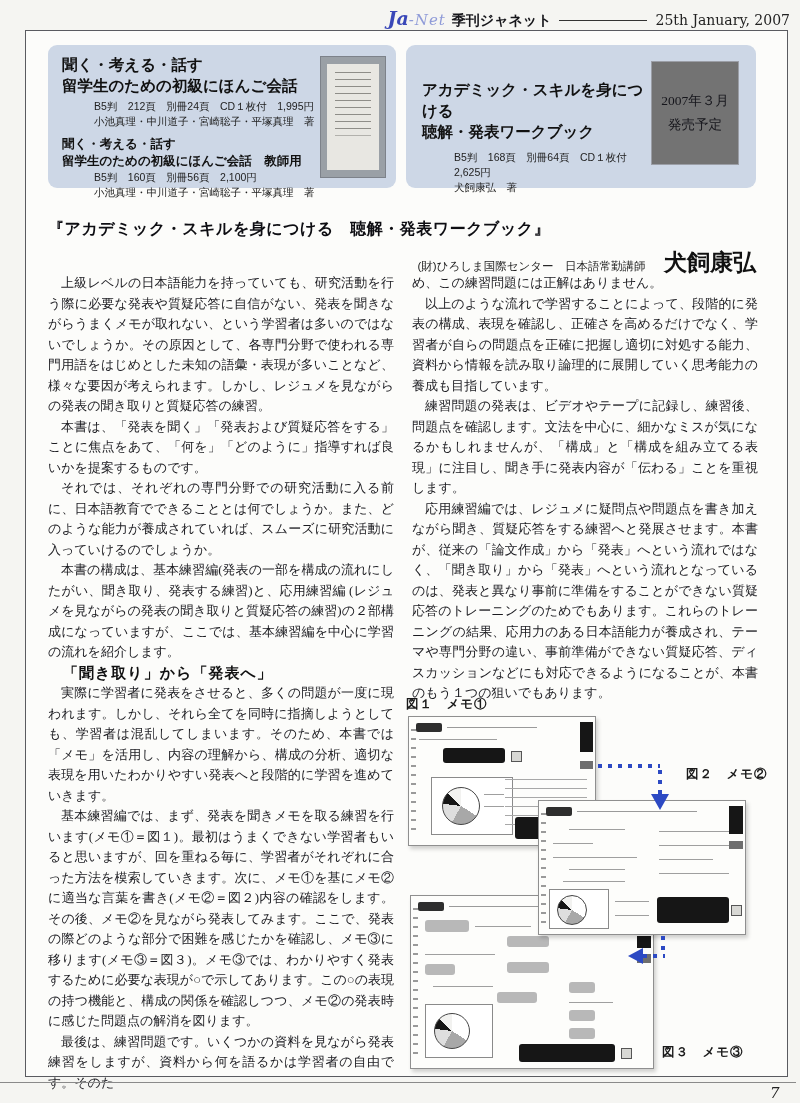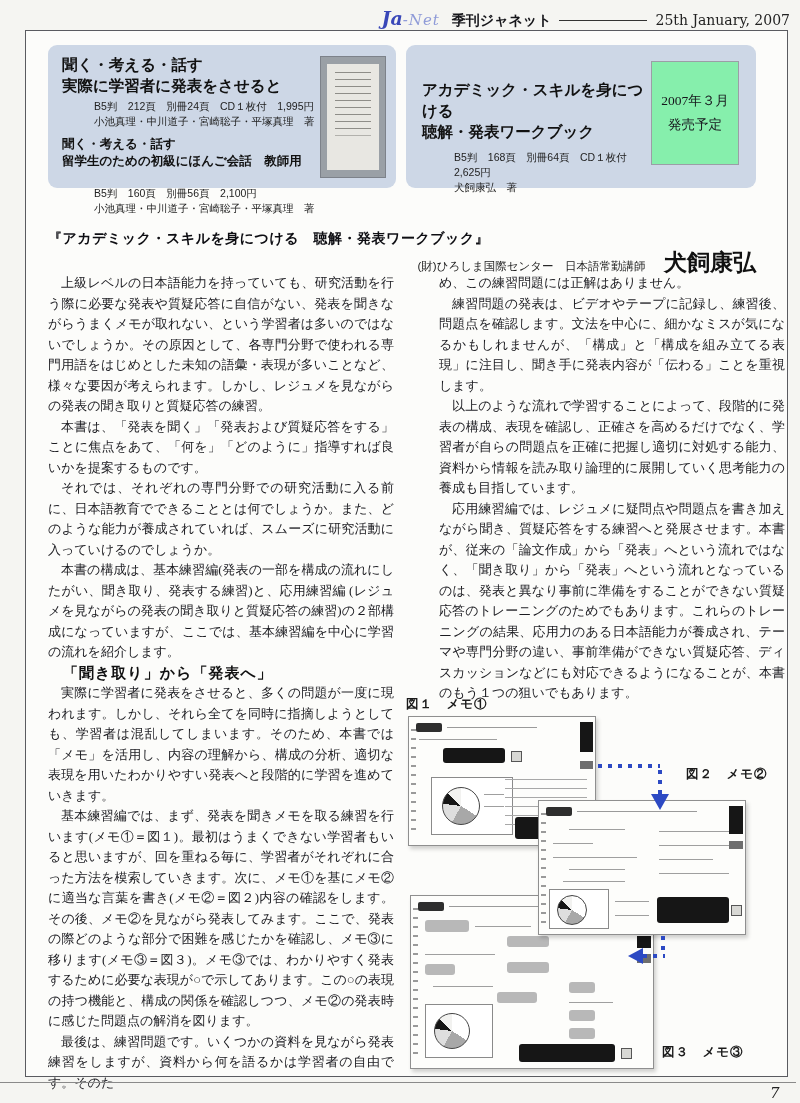--- a/index.html
+++ b/index.html
@@ -6,52 +6,52 @@
   body{
     width:800px;height:1103px;position:relative;overflow:hidden;
     background:#f5f5f2;
     font-family:"Liberation Sans",sans-serif;color:#1c1c1c;
     -webkit-font-smoothing:antialiased;
   }
   
   .header{position:absolute;top:7px;left:0;width:790px;text-align:right;white-space:nowrap;}
   .logo-ja{font-family:"DejaVu Serif",serif;font-style:italic;font-weight:bold;font-size:19px;color:#3947b8;}
   .logo-net{font-family:"DejaVu Serif",serif;font-style:italic;font-size:15px;color:#8f9bd8;letter-spacing:1px;}
-  .header .mag{font-weight:bold;font-size:14px;color:#15151a;margin-left:12px;}
+  .header .mag{font-weight:bold;font-size:14px;color:#15151a;margin-left:6px;}
   .header .rule{display:inline-block;width:88px;height:1px;background:#333;vertical-align:middle;margin:0 8px;}
   .header .date{font-family:"DejaVu Serif",serif;font-size:14px;color:#222;}
   
   .frame{position:absolute;left:25px;top:30px;width:761px;height:1045px;border:1.5px solid #5a5b60;background:#fcfcfa;}
   .bottom-rule{position:absolute;left:0;top:1082px;width:796px;height:1px;background:#8a8a8a;}
   .page-num{position:absolute;left:770px;top:1084px;font-family:"DejaVu Serif",serif;font-style:italic;font-size:15px;color:#222;}
   
   .ad{position:absolute;background:#cdd7e6;border-radius:9px;}
   .ad-left{left:48px;top:45px;width:348px;height:143px;}
   .ad-right{left:406px;top:45px;width:350px;height:143px;}
   .ad .t-big{font-weight:bold;font-size:15.5px;line-height:21px;color:#111;}
   .ad .t-mid{font-weight:bold;font-size:12.5px;line-height:17px;color:#111;}
   .ad .t-small{font-size:10.5px;line-height:15px;color:#222;padding-left:32px;}
   .ad-left .txt{position:absolute;left:14px;top:9px;width:260px;}
   .ad-right .txt{position:absolute;left:16px;top:34px;width:230px;}
   .cover{position:absolute;right:10px;top:11px;width:64px;height:120px;background:#9aa0a6;border:1px solid #7d828a;}
   .cover .inner{position:absolute;left:6px;top:7px;right:6px;bottom:7px;background:#e8e7e2;
     background-image:repeating-linear-gradient(180deg,#8e8d88 0 1px,transparent 1px 7px);
     background-size:70% 60%;background-repeat:no-repeat;background-position:50% 20%;}
-  .release-box{position:absolute;right:17px;top:16px;width:86px;height:102px;background:#86efac;border:1px solid #9b9ea6;
+  .release-box{position:absolute;right:17px;top:16px;width:86px;height:102px;background:#737373;border:1px solid #9b9ea6;
     display:flex;flex-direction:column;align-items:center;justify-content:center;gap:6px;}
   .release-box span{font-family:"Liberation Serif",serif;font-size:13.5px;color:#16161c;}
   
-  .art-title{position:absolute;left:48px;top:219px;font-size:14px;font-weight:bold;color:#0d0d12;letter-spacing:.5px;margin-top:11px;}
+  .art-title{position:absolute;left:48px;top:219px;font-size:16px;font-weight:bold;color:#0d0d12;letter-spacing:.5px;}
   .byline{position:absolute;left:380px;top:247px;width:376px;text-align:right;white-space:nowrap;}
   .byline .org{font-size:11.5px;color:#222;}
   .byline .name{font-family:"Liberation Serif",serif;font-weight:bold;font-size:23px;color:#111;margin-left:14px;}
   .col{position:absolute;top:273px;width:346px;text-align:justify;
     font-family:"Liberation Serif","DejaVu Serif",serif;font-size:13px;line-height:20.5px;color:#1b1b20;}
   .col-left{left:48px;}
-  .col-right{left:412px;margin-left:27px;}
+  .col-right{left:412px;}
   .col p{margin:0;text-indent:1em;}
   .col p.noindent{text-indent:0;}
   .subhead{font-family:"Liberation Sans",sans-serif;font-weight:bold;font-size:15px;
     margin:14px 0 6px 0;text-indent:0;color:#111;letter-spacing:1px;}
   
   .figs{position:absolute;left:400px;top:688px;width:396px;height:387px;}
   .fig-label{position:absolute;font-size:12.5px;font-weight:bold;color:#1a1a1a;letter-spacing:1px;z-index:6;}
   .mock-page{position:absolute;background:#fdfdfb;border:1px solid #8f8f8f;box-shadow:2px 3px 4px rgba(0,0,0,.18);}
   .pg-logo{position:absolute;left:7px;top:6px;width:26px;height:9px;background:#2e2e2e;border-radius:2px;}
   .pg-headrule{position:absolute;left:38px;top:10px;height:1px;background:#9a9a9a;}
@@ -78,26 +78,26 @@
 
 <div class="header">
   <span class="logo-ja">Ja</span><span class="logo-net">-Net</span><span class="mag">季刊ジャネット</span><span class="rule"></span><span class="date">25th January, 2007</span>
 </div>
 
 <div class="frame"></div>
 
 <div class="ad ad-left">
   <div class="txt">
     <div class="t-big">聞く・考える・話す</div>
-    <div class="t-big">実際に学習者に発表をさせると</div>
+    <div class="t-big">留学生のための初級にほんご会話</div>
     <div class="t-small" style="margin-top:3px">B5判　212頁　別冊24頁　CD１枚付　1,995円</div>
     <div class="t-small">小池真理・中川道子・宮崎聡子・平塚真理　著</div>
     <div class="t-mid" style="margin-top:7px">聞く・考える・話す</div>
     <div class="t-mid">留学生のための初級にほんご会話　教師用</div>
-    <div class="t-small" style="margin-top:16px">B5判　160頁　別冊56頁　2,100円</div>
+    <div class="t-small" style="margin-top:0">B5判　160頁　別冊56頁　2,100円</div>
     <div class="t-small">小池真理・中川道子・宮崎聡子・平塚真理　著</div>
   </div>
   <div class="cover">
       <div class="inner"></div>
     </div>
 </div>
 
 <div class="ad ad-right">
   <div class="txt">
     <div class="t-big">アカデミック・スキルを身につける</div>
@@ -123,22 +123,22 @@
   <p>それでは、それぞれの専門分野での研究活動に入る前に、日本語教育でできることとは何でしょうか。また、どのような能力が養成されていれば、スムーズに研究活動に入っていけるのでしょうか。</p>
   <p>本書の構成は、基本練習編(発表の一部を構成の流れにしたがい、聞き取り、発表する練習)と、応用練習編 (レジュメを見ながらの発表の聞き取りと質疑応答の練習)の２部構成になっていますが、ここでは、基本練習編を中心に学習の流れを紹介します。</p>
   <p class="subhead">「聞き取り」から「発表へ」</p>
   <p>実際に学習者に発表をさせると、多くの問題が一度に現われます。しかし、それら全てを同時に指摘しようとしても、学習者は混乱してしまいます。そのため、本書では「メモ」を活用し、内容の理解から、構成の分析、適切な表現を用いたわかりやすい発表へと段階的に学習を進めていきます。</p>
   <p>基本練習編では、まず、発表を聞きメモを取る練習を行います(メモ①＝図１)。最初はうまくできない学習者もいると思いますが、回を重ねる毎に、学習者がそれぞれに合った方法を模索していきます。次に、メモ①を基にメモ②に適当な言葉を書き(メモ②＝図２)内容の確認をします。その後、メモ②を見ながら発表してみます。ここで、発表の際どのような部分で困難を感じたかを確認し、メモ③に移ります(メモ③＝図３)。メモ③では、わかりやすく発表するために必要な表現が○で示してあります。この○の表現の持つ機能と、構成の関係を確認しつつ、メモ②の発表時に感じた問題点の解消を図ります。</p>
   <p>最後は、練習問題です。いくつかの資料を見ながら発表練習をしますが、資料から何を語るかは学習者の自由です。そのた</p>
 </div>
 
 <div class="col col-right">
   <p class="noindent">め、この練習問題には正解はありません。</p>
+  <p>以上のような流れで学習することによって、段階的に発表の構成、表現を確認し、正確さを高めるだけでなく、学習者が自らの問題点を正確に把握し適切に対処する能力、資料から情報を読み取り論理的に展開していく思考能力の養成も目指しています。</p>
   <p>練習問題の発表は、ビデオやテープに記録し、練習後、問題点を確認します。文法を中心に、細かなミスが気になるかもしれませんが、「構成」と「構成を組み立てる表現」に注目し、聞き手に発表内容が「伝わる」ことを重視します。</p>
-  <p>以上のような流れで学習することによって、段階的に発表の構成、表現を確認し、正確さを高めるだけでなく、学習者が自らの問題点を正確に把握し適切に対処する能力、資料から情報を読み取り論理的に展開していく思考能力の養成も目指しています。</p>
   <p>応用練習編では、レジュメに疑問点や問題点を書き加えながら聞き、質疑応答をする練習へと発展させます。本書が、従来の「論文作成」から「発表」へという流れではなく、「聞き取り」から「発表」へという流れとなっているのは、発表と異なり事前に準備をすることができない質疑応答のトレーニングのためでもあります。これらのトレーニングの結果、応用力のある日本語能力が養成され、テーマや専門分野の違い、事前準備ができない質疑応答、ディスカッションなどにも対応できるようになることが、本書のもう１つの狙いでもあります。</p>
 </div>
 
 <div class="figs">
 
   <div class="fig-label" style="left:6px;top:8px;">図１　メモ①</div>
 
   <div class="mock-page" style="left:8px;top:28px;width:186px;height:128px;z-index:1;">
     <div class="pg-logo"></div>
     <div class="pg-headrule" style="width:90px;"></div>

